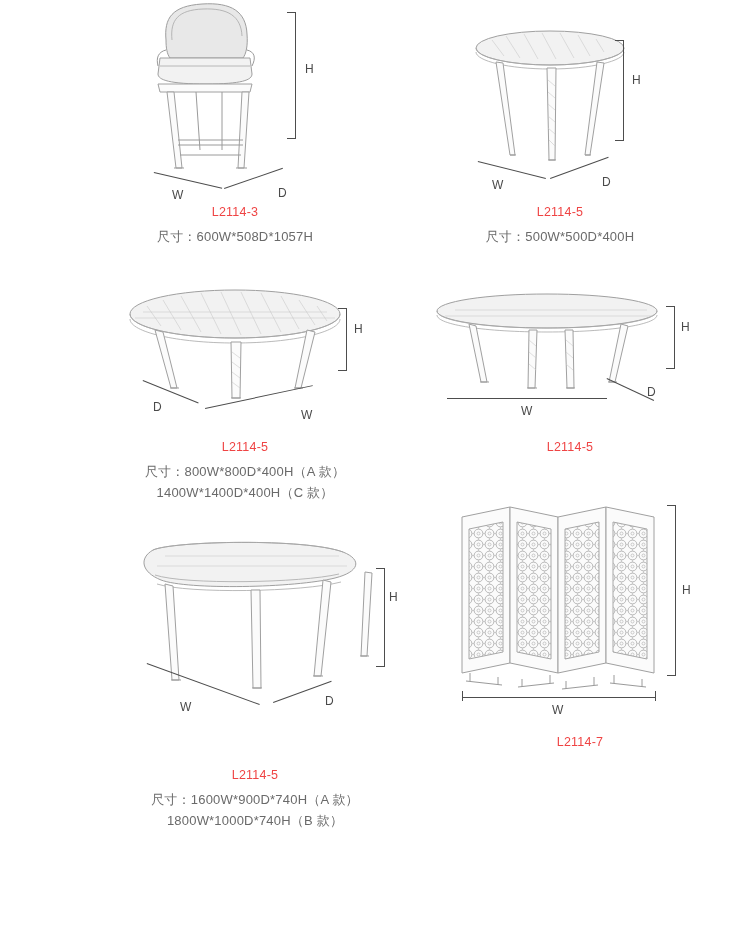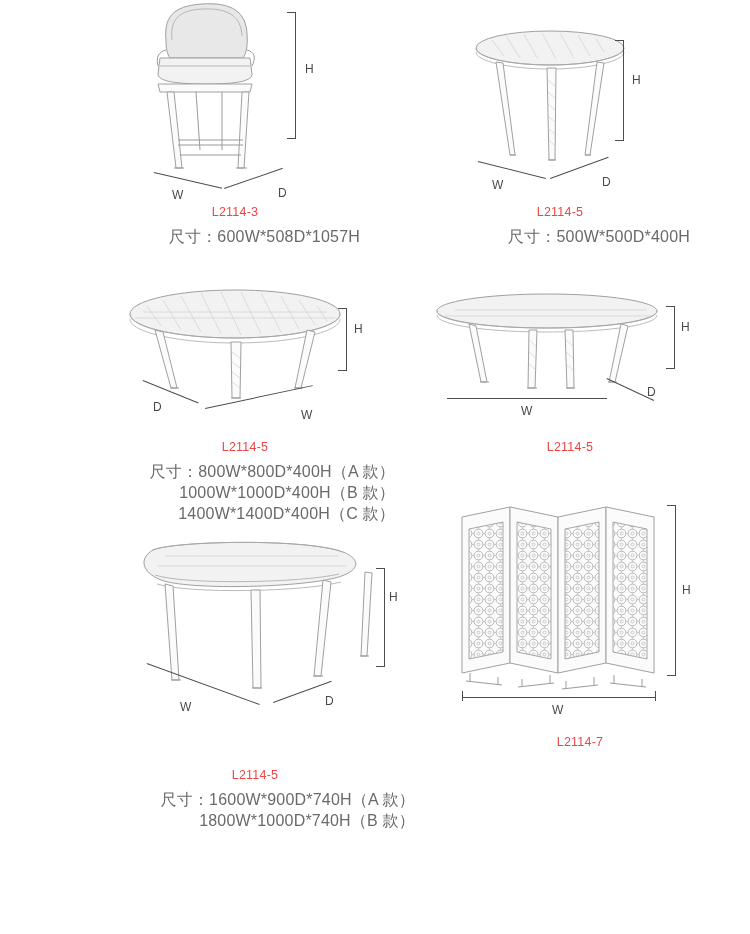--- a/index.html
+++ b/index.html
@@ -32,24 +32,23 @@
   }
   .caption .code {
     display: block;
     margin-bottom: 7px;
     font-size: 12.5px;
     color: #ef4444;
   }
   .caption .dim {
     display: block;
     line-height: 21px;
-    font-size: 16px;
+    font-size: 13px;
     color: #6a6a6a;
     white-space: nowrap;
-    text-align: right;
   }
   
   .dimline {
     position: absolute;
     background: #4d4d4d;
   }
   .vline { width: 1px; }
   .hline { height: 1px; }
   .diag {
     position: absolute;
@@ -217,21 +216,20 @@
       <div class="lbl" style="left:259px; top:42px;">H</div>
 
       <div class="diag" style="left:48px; top:100px; width:60px; transform:rotate(22deg);"></div>
       <div class="diag" style="left:110px; top:128px; width:110px; transform:rotate(-12deg);"></div>
       <div class="lbl" style="left:58px; top:120px;">D</div>
       <div class="lbl" style="left:206px; top:128px;">W</div>
     </div>
     <div class="caption">
       <span class="code">L2114-5</span>
       <span class="dim">尺寸：800W*800D*400H（A 款）</span>
-      <span class="dim">1000W*1000D*400H（B 款）</span>
       <span class="dim">1400W*1400D*400H（C 款）</span>
     </div>
   </div>
 
   <div class="cell" style="left:425px; top:280px; width:290px; height:230px;">
     <div class="figure" style="height:160px;">
       <svg width="290" height="160">
         <ellipse class="fill-lt" cx="122" cy="31" rx="110" ry="17"></ellipse>
         <path class="ln-th" d="M12 31 C12 41 61 48 122 48 C183 48 232 41 232 31"></path>
         <path class="ln-th" d="M12 35 C12 45 61 52 122 52 C183 52 232 45 232 35"></path>

